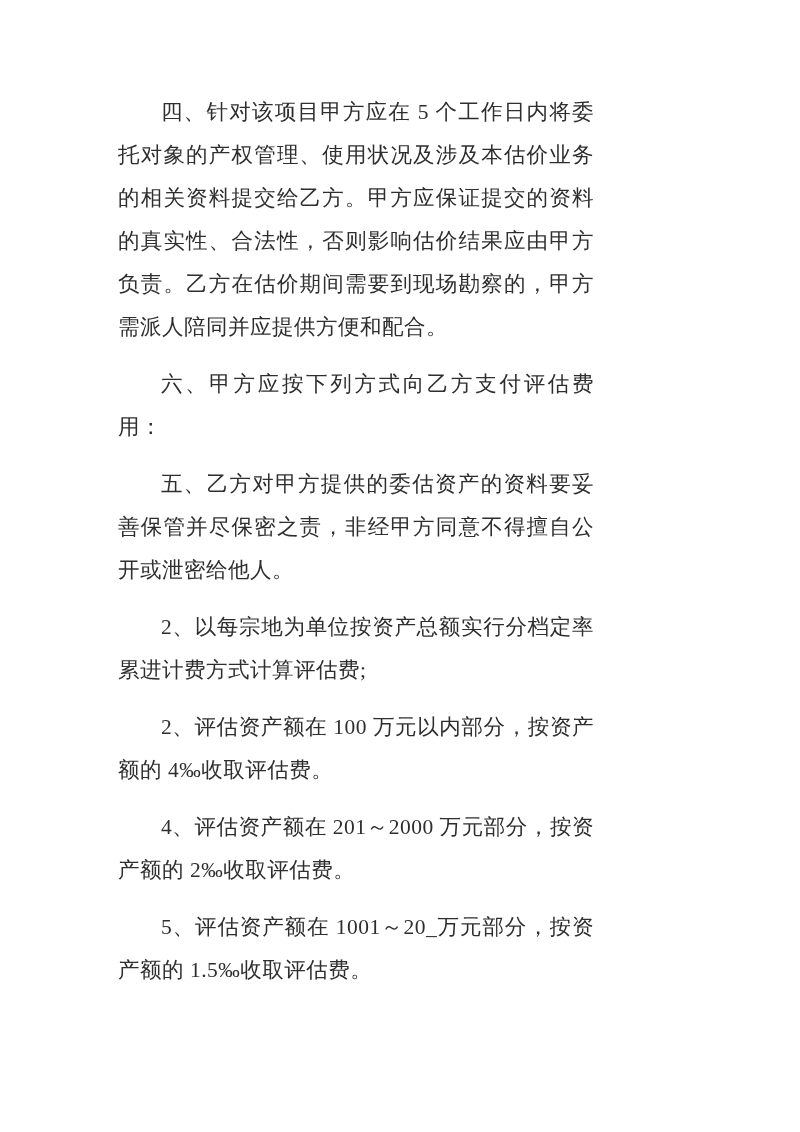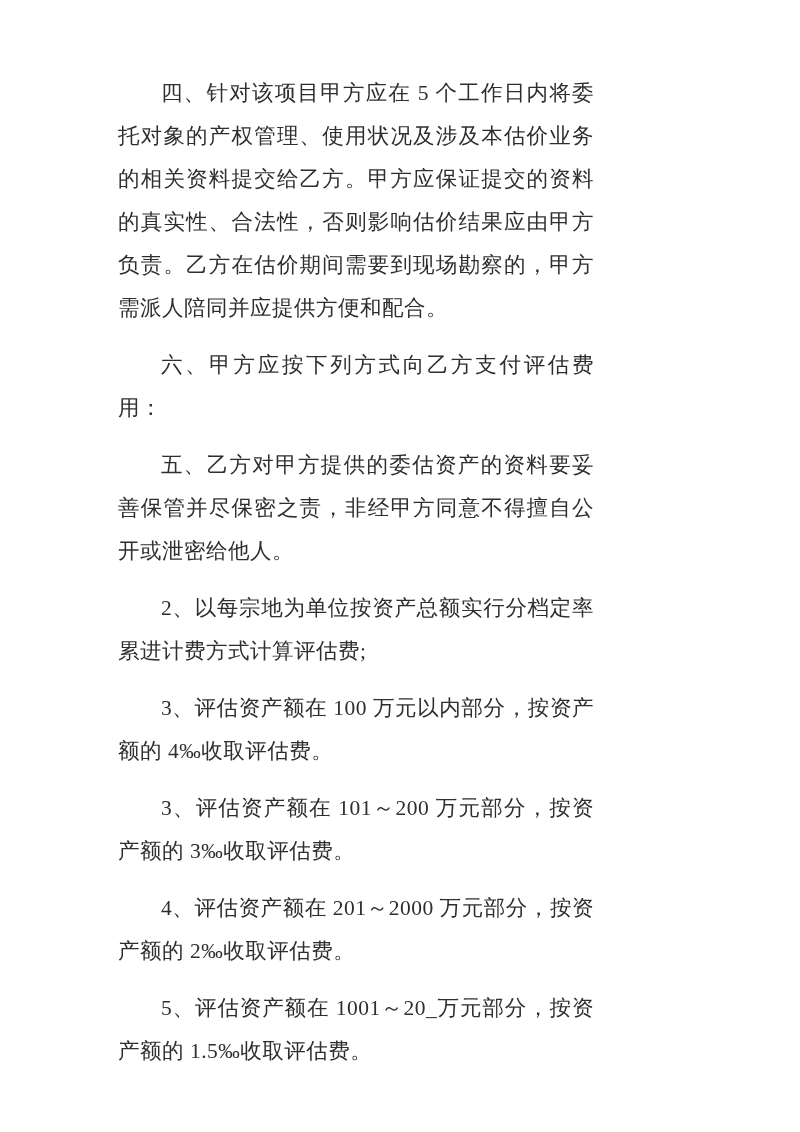--- a/index.html
+++ b/index.html
@@ -7,21 +7,21 @@
     padding: 0;
     background: #ffffff;
   }
   .page {
     position: relative;
     width: 708px;
     height: 1132px;
     background: #ffffff;
     overflow: hidden;
     box-sizing: border-box;
-    padding: 72px 114px 0 118px;
+    padding: 91px 114px 0 118px;
   }
   .doc-paragraph {
     font-family: "Liberation Serif", "DejaVu Serif", serif;
     font-size: 21.5px;
     line-height: 43px;
     color: #2e2e2e;
     text-align: justify;
     text-align-last: left;
     text-indent: 2em;
     margin: 0 0 14px 0;
@@ -30,17 +30,16 @@
   }
 </style>
 </head>
 <body>
 
 <div class="page">
   <p class="doc-paragraph">四、针对该项目甲方应在 5 个工作日内将委托对象的产权管理、使用状况及涉及本估价业务的相关资料提交给乙方。甲方应保证提交的资料的真实性、合法性，否则影响估价结果应由甲方负责。乙方在估价期间需要到现场勘察的，甲方需派人陪同并应提供方便和配合。</p>
   <p class="doc-paragraph">六、甲方应按下列方式向乙方支付评估费用：</p>
   <p class="doc-paragraph">五、乙方对甲方提供的委估资产的资料要妥善保管并尽保密之责，非经甲方同意不得擅自公开或泄密给他人。</p>
   <p class="doc-paragraph">2、以每宗地为单位按资产总额实行分档定率累进计费方式计算评估费;</p>
-  <p class="doc-paragraph">3、评估资产额在 100 万元以内部分，按资产额的 4‰收取评估费。</p>
-  <p class="doc-paragraph">3、评估资产额在 101～200 万元部分，按资产额的 3‰收取评估费。</p>
+  <p class="doc-paragraph">2、评估资产额在 100 万元以内部分，按资产额的 4‰收取评估费。</p>
   <p class="doc-paragraph">4、评估资产额在 201～2000 万元部分，按资产额的 2‰收取评估费。</p>
   <p class="doc-paragraph">5、评估资产额在 1001～20_万元部分，按资产额的 1.5‰收取评估费。</p>
 </div>
 
 </body></html>

